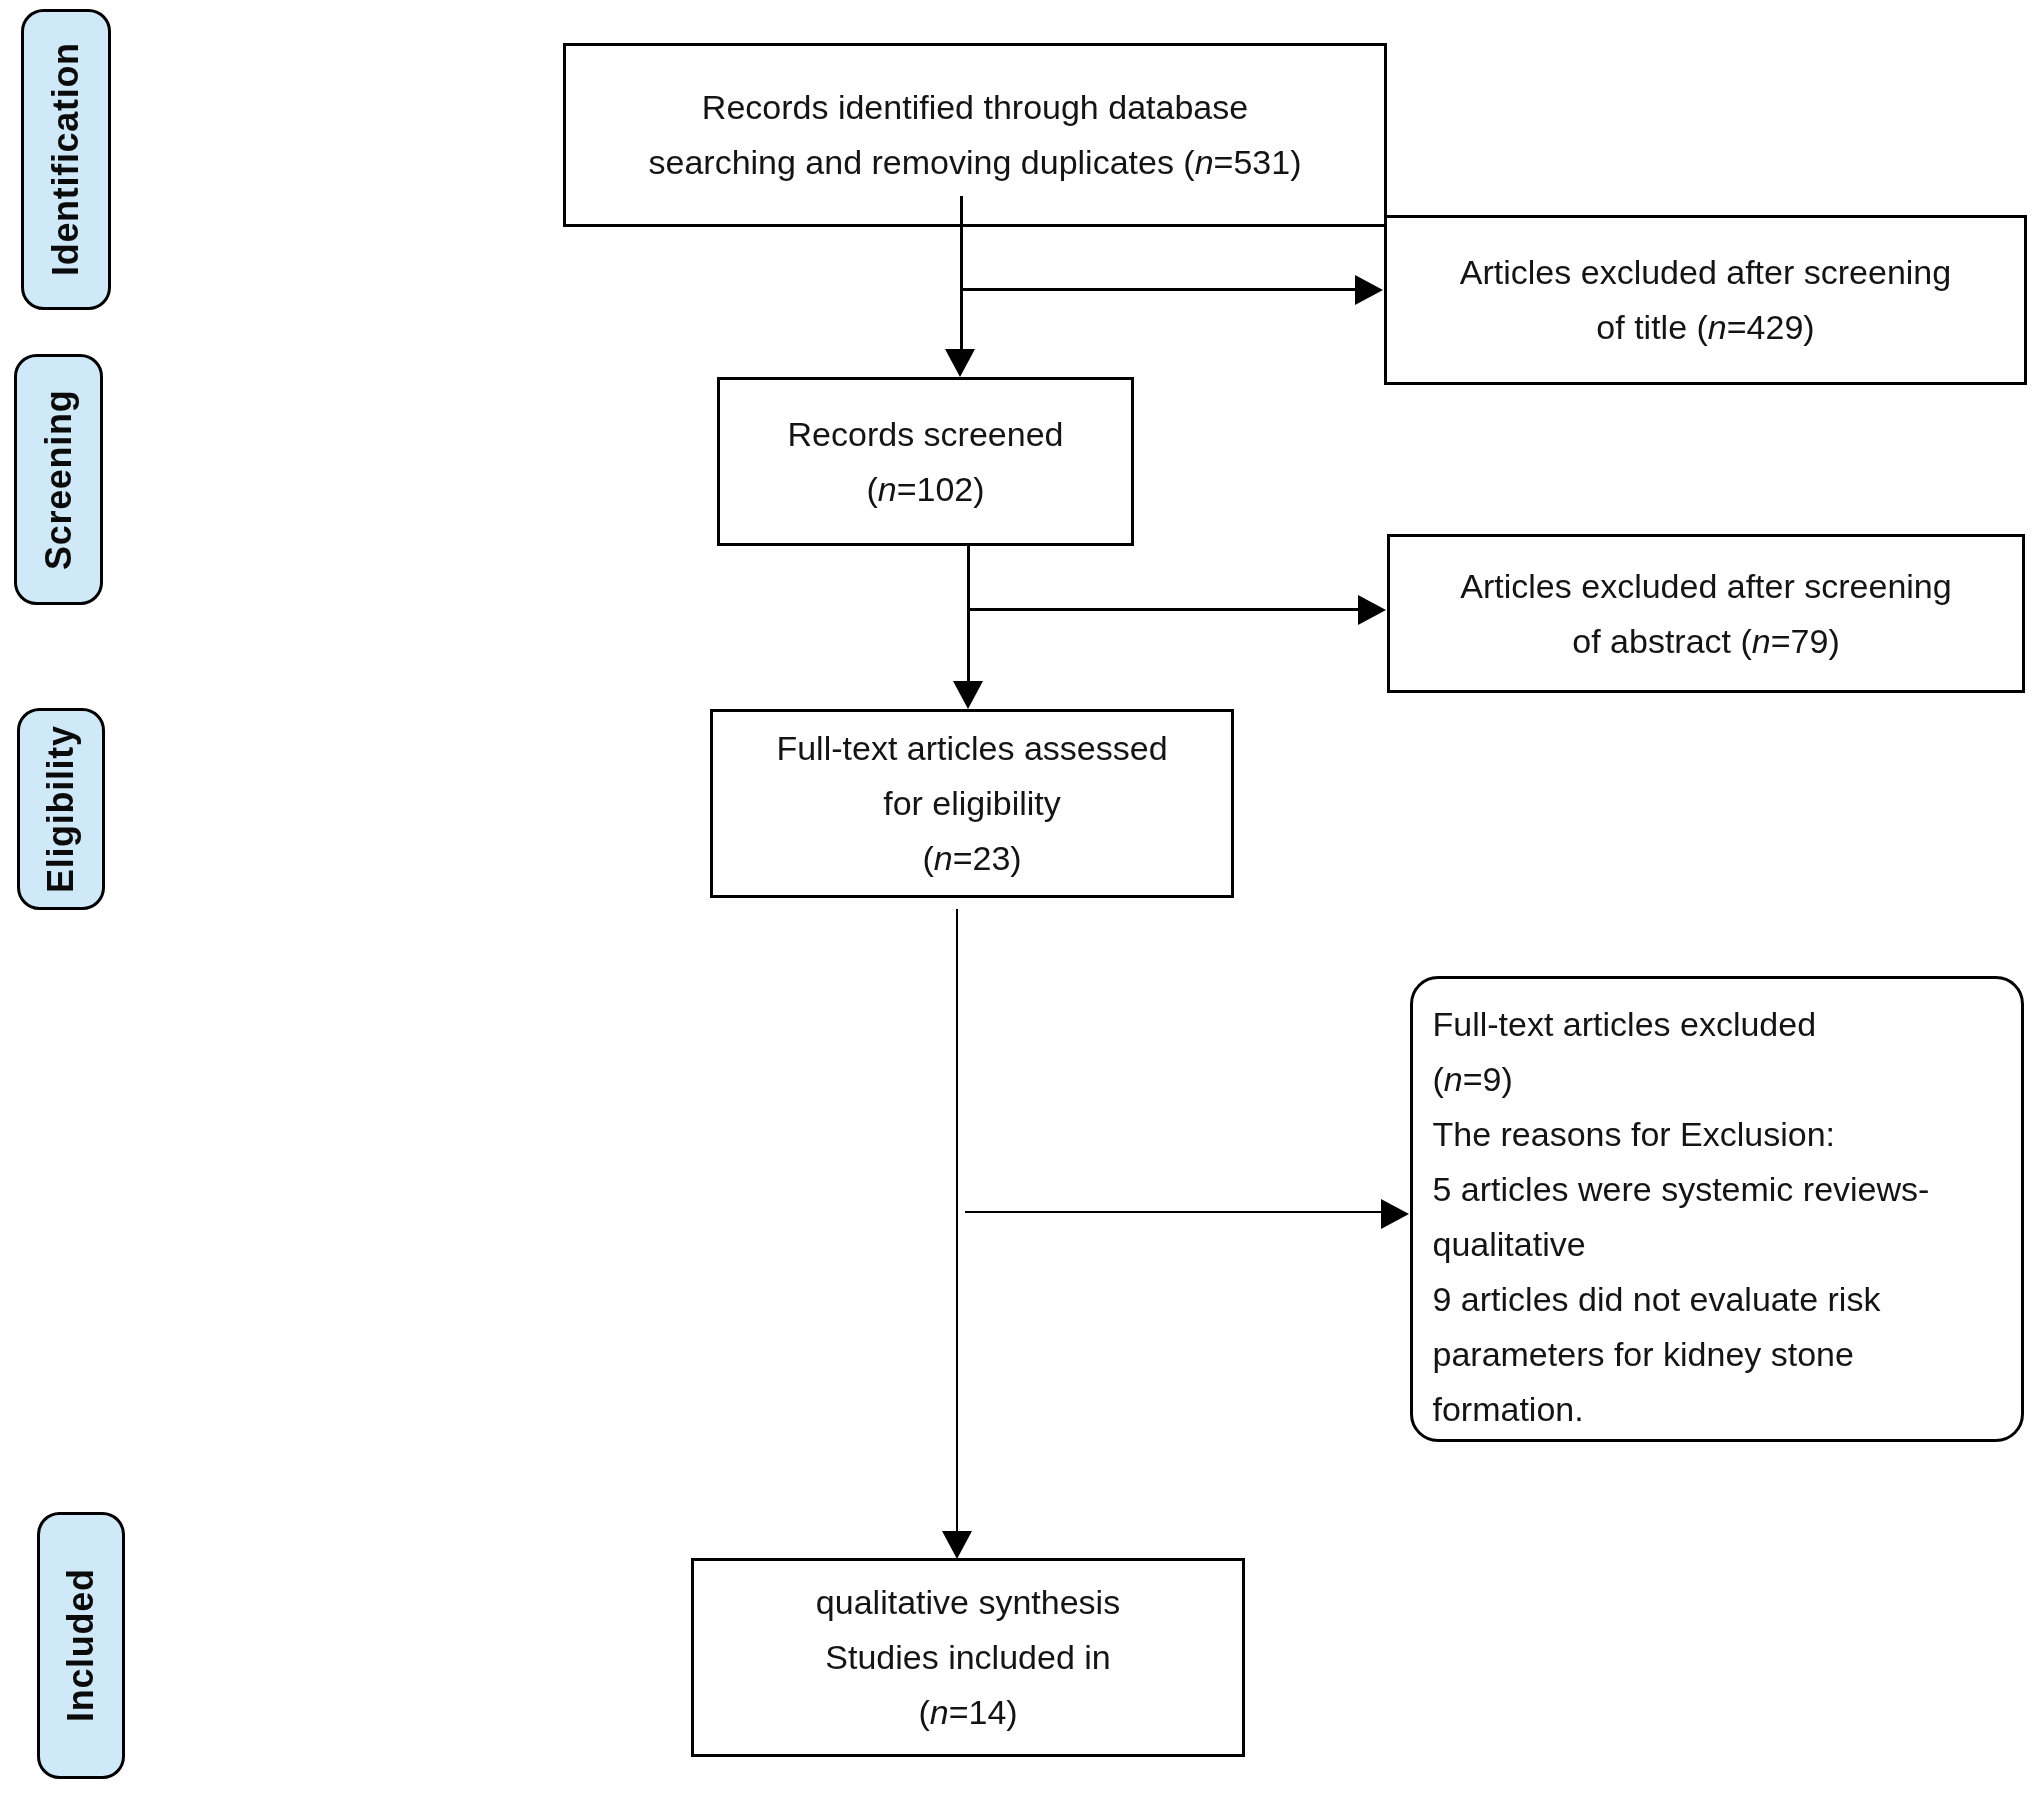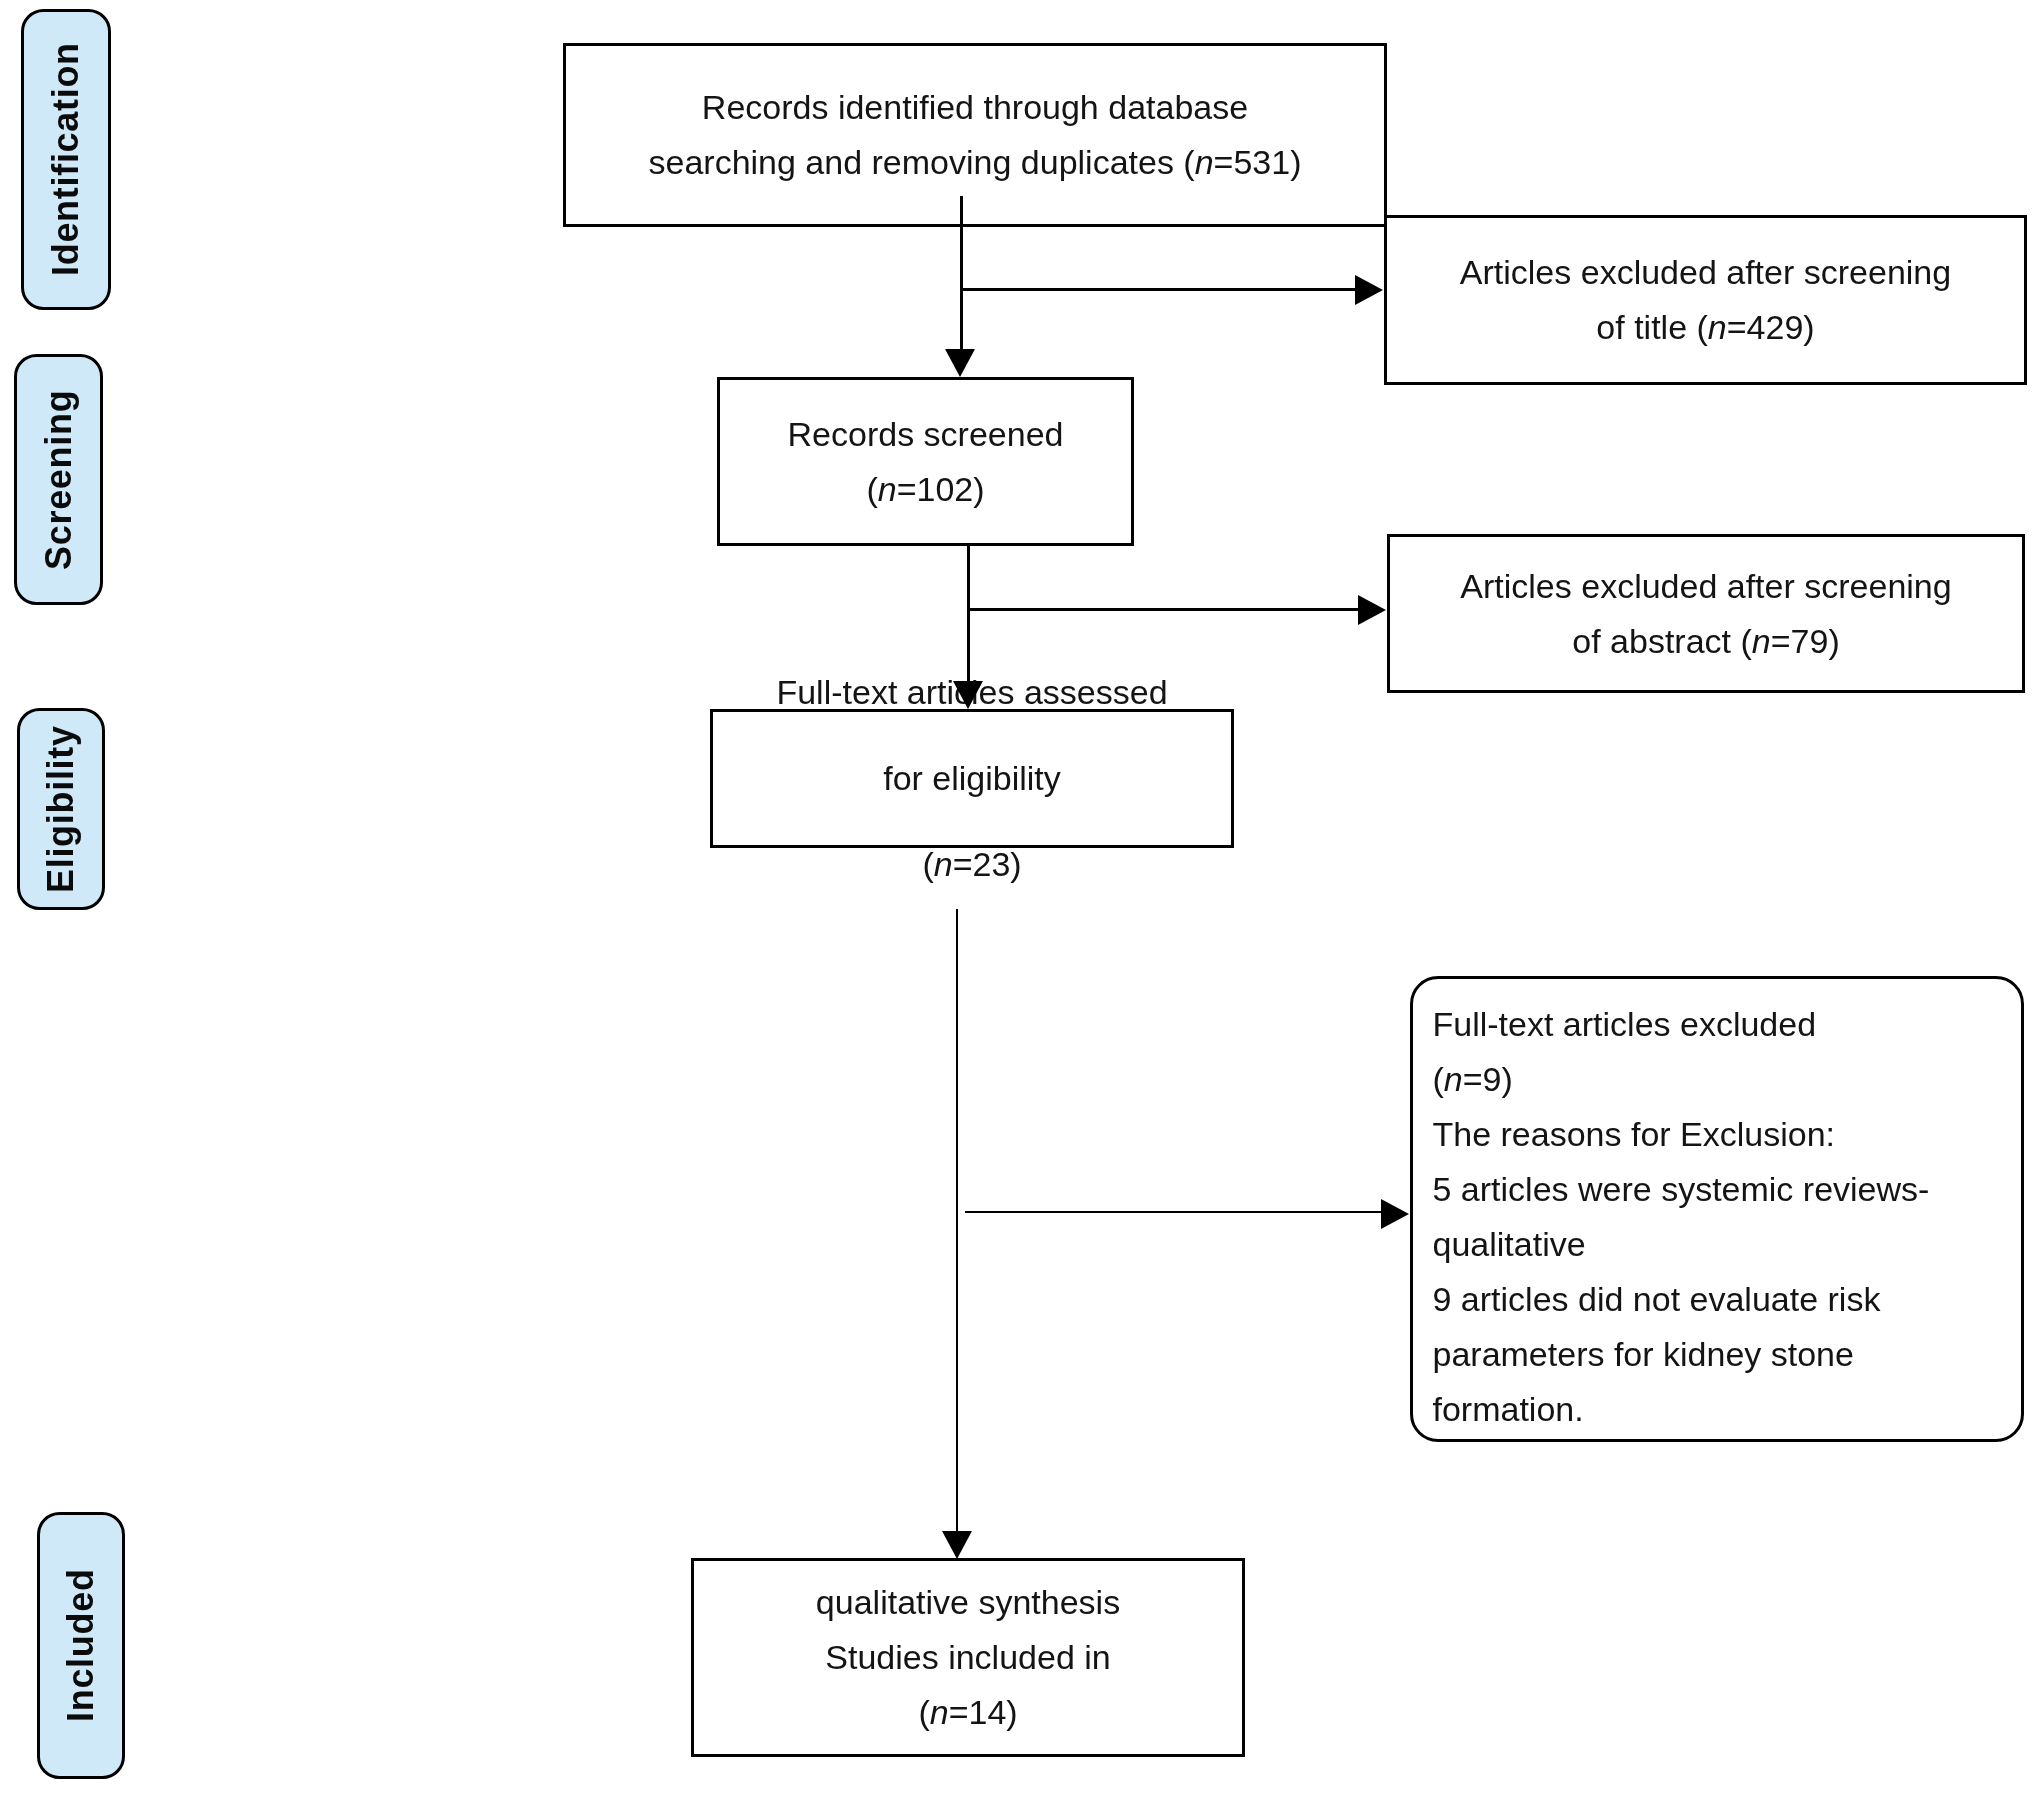--- a/index.html
+++ b/index.html
@@ -51,21 +51,21 @@
     text-align: center;
     font-size: 34px;
     line-height: 55px;
     color: var(--text, #141414);
     box-sizing: border-box;
   }
   .fbox i { font-style: italic; }
   #box-identified        { left: 539px;  top: 43px;   width: 824px; height: 184px; margin-left: 24px; }
   #box-screened          { left: 717px;  top: 377px;  width: 417px;  height: 169px; text-align: right; }
   #box-excluded-title    { left: 1384px; top: 215px;  width: 643px;  height: 170px; }
-  #box-assessed          { left: 710px;  top: 709px;  width: 524px;  height: 139px; gap: 31px; }
+  #box-assessed          { left: 710px;  top: 709px;  width: 524px;  height: 189px; }
   #box-excluded-abstract { left: 1387px; top: 534px;  width: 638px;  height: 159px; }
   #box-excluded-fulltext {
     left: 1410px; top: 976px; width: 614px; height: 466px;
     align-items: flex-start; justify-content: flex-start;
     text-align: left; padding: 18px 13.5px 0 19.5px; border-radius: 28px;
   }
   #box-included-studies  { left: 691px;  top: 1558px; width: 554px;  height: 199px; }
 
   
   .line { position: absolute; background: var(--line, #000000); }

